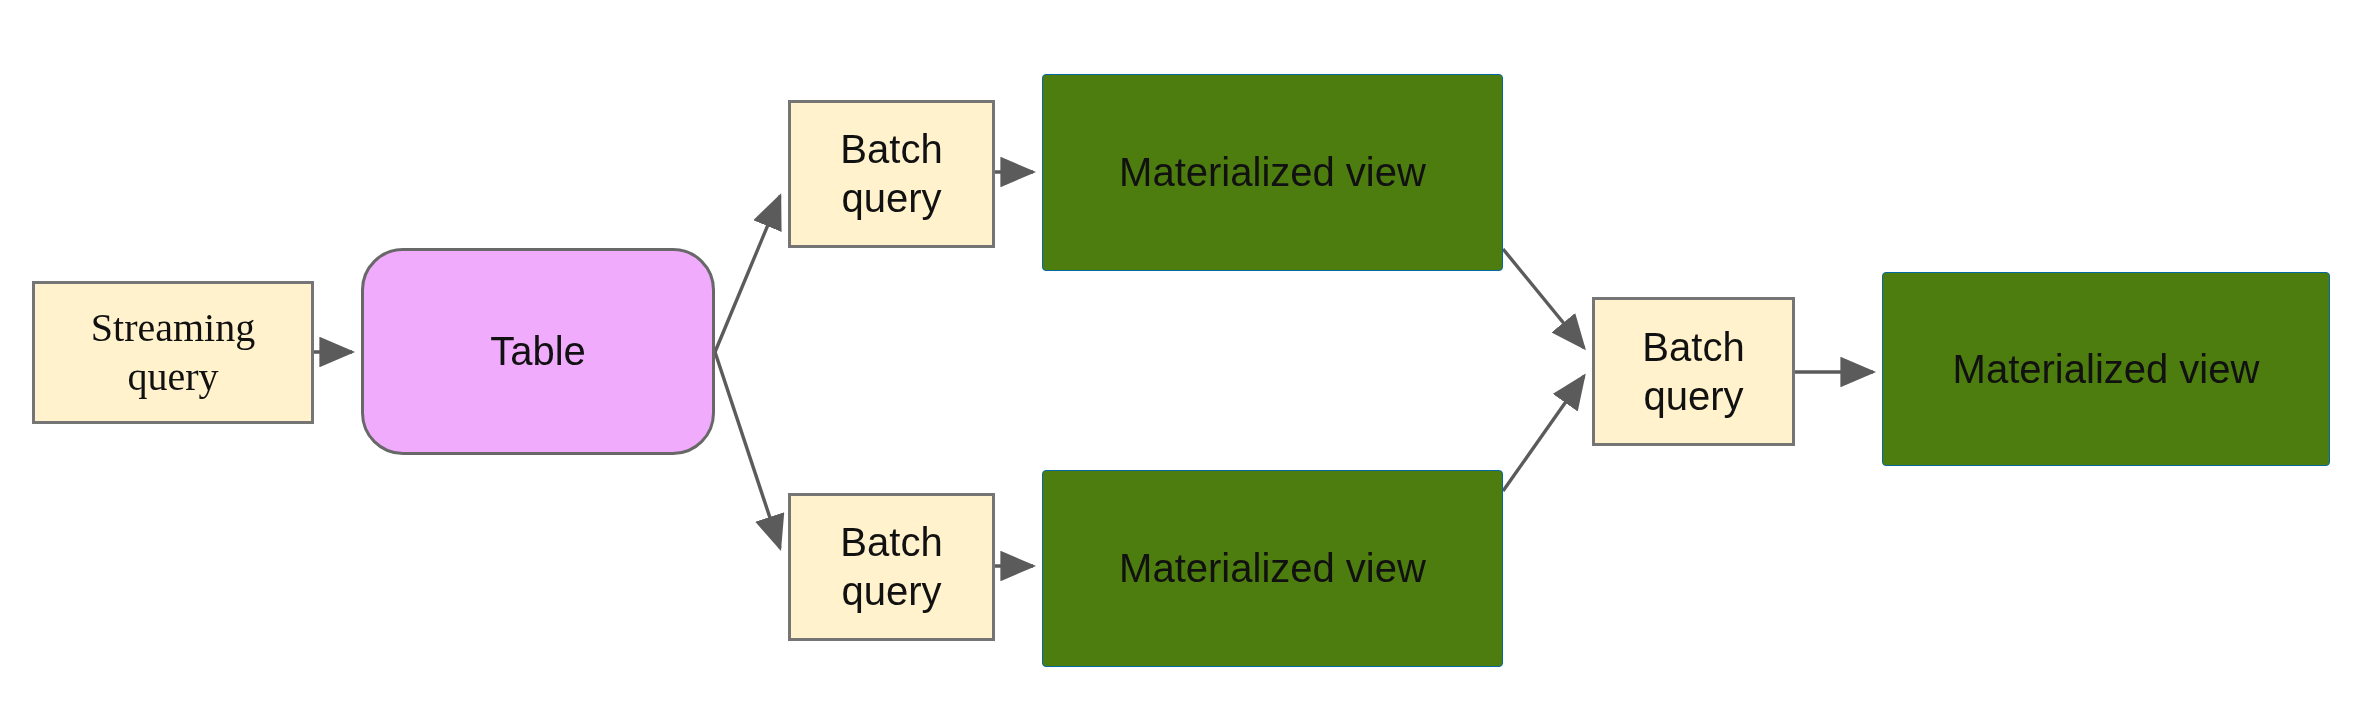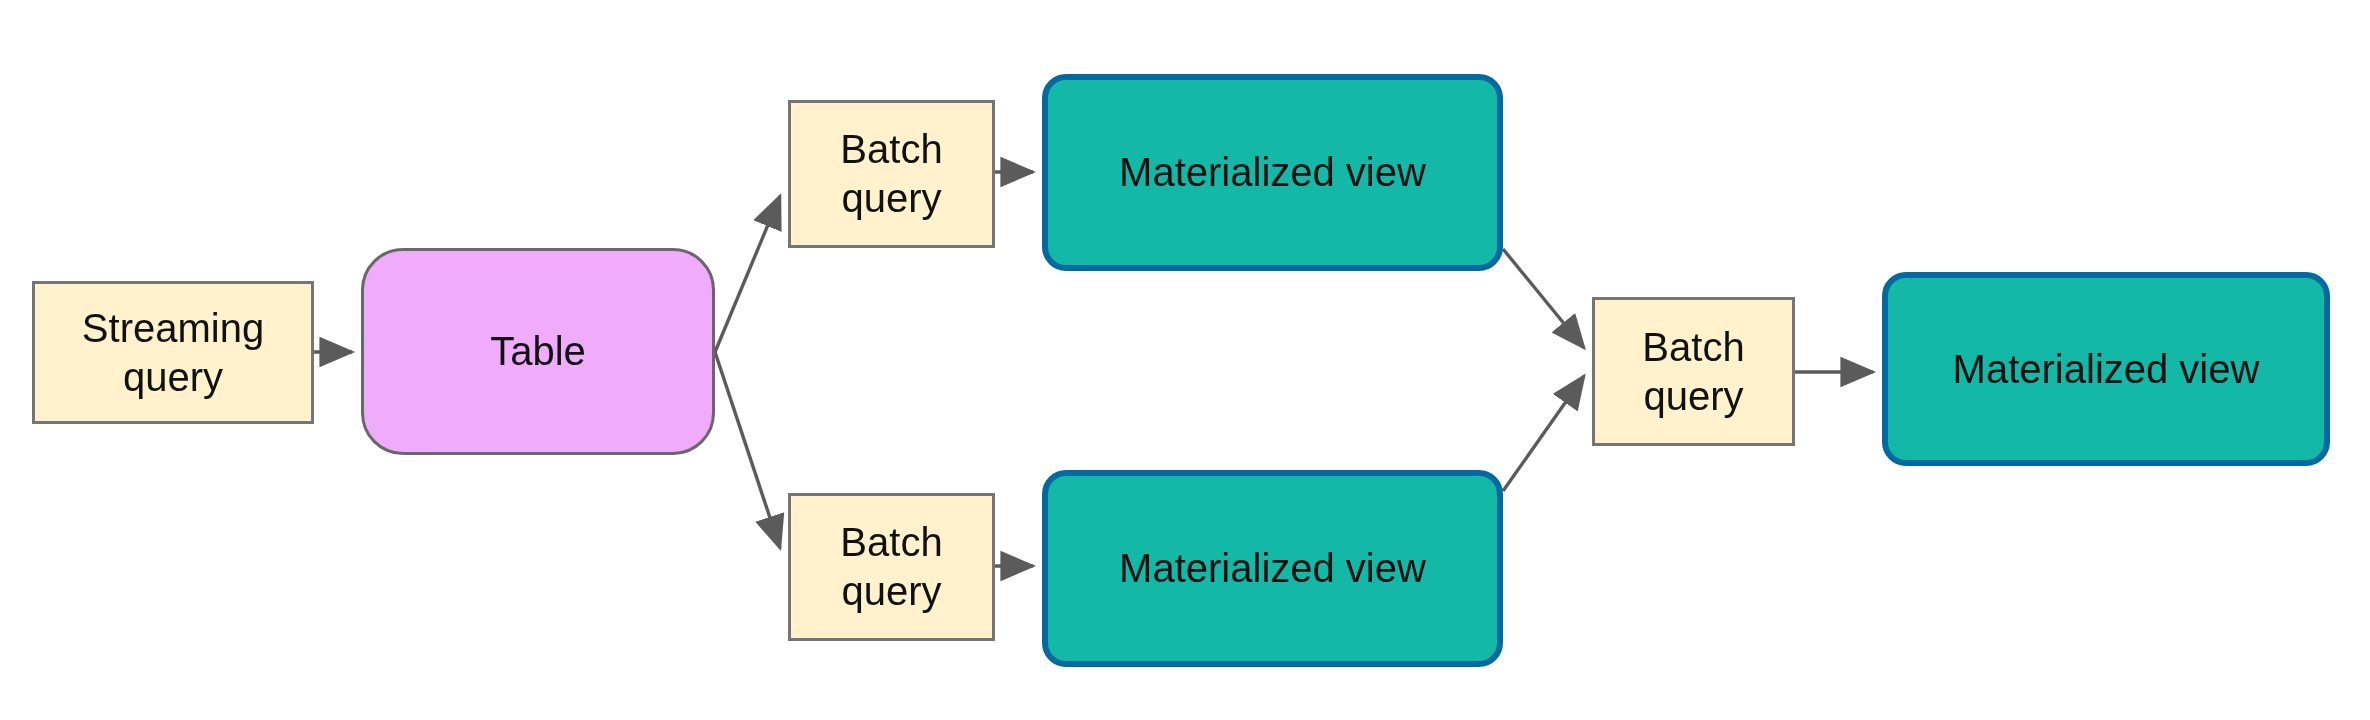--- a/index.html
+++ b/index.html
@@ -42,26 +42,26 @@
     border: 3px solid #757575;
     border-radius: 0;
     text-align: center;
   }
   .node.table {
     background: #f0abfc;
     border: 3px solid #686868;
     border-radius: 42px;
   }
   .node.view {
-    background: #14b8a6;
-    border: 6px solid #0369a1;
-    border-radius: 24px;
+    background: #4d7c0f;
+    border: 1px solid #0369a1;
+    border-radius: 4px;
   }
   
-  #node-streaming-query   { left: 32px;   top: 281px; width: 282px; height: 143px; }
+  #node-streaming-query   { left: 32px;   top: 281px; width: 282px; height: 143px; font-family: Liberation Serif, serif; }
   #node-table             { left: 361px;  top: 248px; width: 354px; height: 207px; }
   #node-batch-query-top   { left: 788px;  top: 100px; width: 207px; height: 148px; }
   #node-mv-top            { left: 1042px; top: 74px;  width: 461px; height: 197px; }
   #node-batch-query-bottom{ left: 788px;  top: 493px; width: 207px; height: 148px; }
   #node-mv-bottom         { left: 1042px; top: 470px; width: 461px; height: 197px; }
   #node-batch-query-right { left: 1592px; top: 297px; width: 203px; height: 149px; }
   #node-mv-final          { left: 1882px; top: 272px; width: 448px; height: 194px; }
 </style>
 </head>
 <body>

